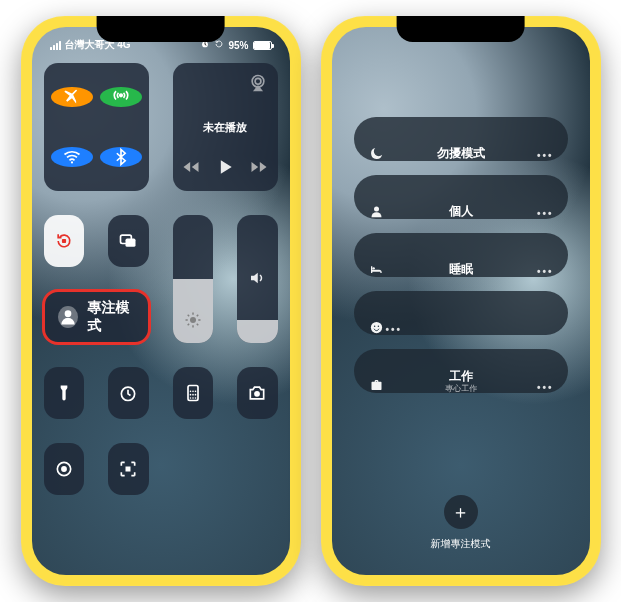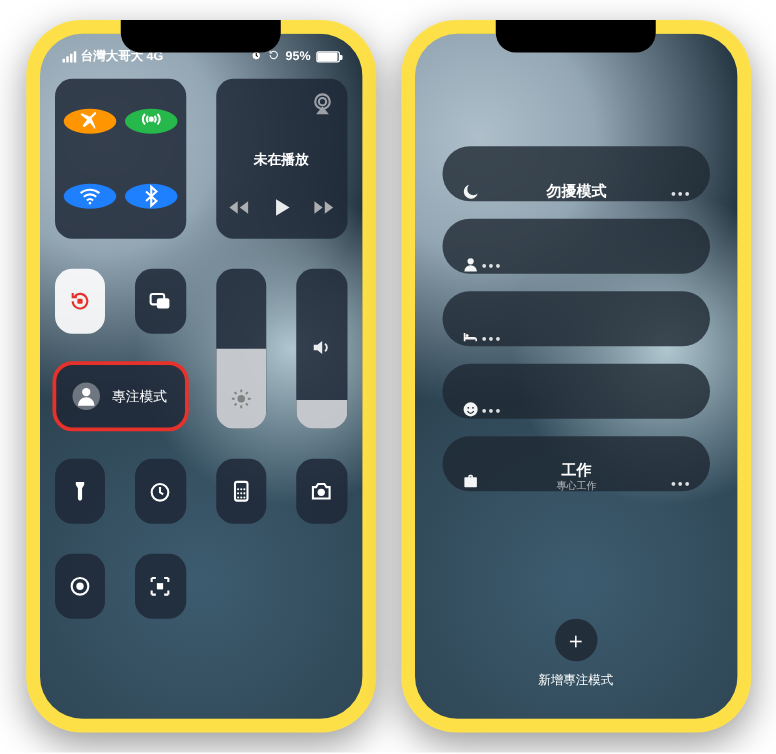--- a/index.html
+++ b/index.html
@@ -191,21 +191,21 @@
         </span>
       </div>
 
       <div class="tile span2 focus hl">
         <span class="ficon">
           <svg width="13" height="13" viewBox="0 0 24 24" fill="#fff">
               <circle cx="12" cy="8" r="4"></circle>
               <path d="M4 21a8 8 0 0 1 16 0z"></path>
             </svg>
         </span>
-        <span style="font-size:11px;font-weight:400">專注模式</span>
+        <span style="font-size:14px;font-weight:700">專注模式</span>
       </div>
 
       <div class="tile">
         <svg viewBox="0 0 24 24" fill="#fff">
             <path d="M8 3h8v3l-2 3v10a2 2 0 0 1-4 0V9L8 6z"></path>
           </svg>
       </div>
       <div class="tile">
         <svg viewBox="0 0 24 24" fill="none" stroke="#fff" stroke-width="2">
             <circle cx="12" cy="13" r="8"></circle>
@@ -265,28 +265,34 @@
           </span>
         <span class="more">•••</span>
       </div>
       <div class="frow">
         <span class="ic">
             <svg width="15" height="15" viewBox="0 0 24 24" fill="#fff">
               <circle cx="12" cy="8" r="4"></circle>
               <path d="M4 21a8 8 0 0 1 16 0z"></path>
             </svg>
           </span>
+        <span class="lbl">
+            <span>個人</span>
+          </span>
         <span class="more">•••</span>
       </div>
       <div class="frow">
         <span class="ic">
             <svg width="16" height="16" viewBox="0 0 24 24" fill="#fff">
               <path d="M3 18V8h2v5h10a4 4 0 0 1 4 4v1h-2v-2H5v2z"></path>
               <circle cx="7" cy="11" r="1.8"></circle>
             </svg>
+          </span>
+        <span class="lbl">
+            <span>睡眠</span>
           </span>
         <span class="more">•••</span>
       </div>
       <div class="frow">
         <span class="ic">
             <svg width="15" height="15" viewBox="0 0 24 24" fill="#fff">
               <circle cx="12" cy="12" r="9"></circle>
               <circle cx="9" cy="10" r="1.2" fill="#1f323e"></circle>
               <circle cx="15" cy="10" r="1.2" fill="#1f323e"></circle>
               <path d="M8 14c1 2 3 3 4 3s3-1 4-3" fill="none" stroke="#1f323e" stroke-width="1.6"></path>

